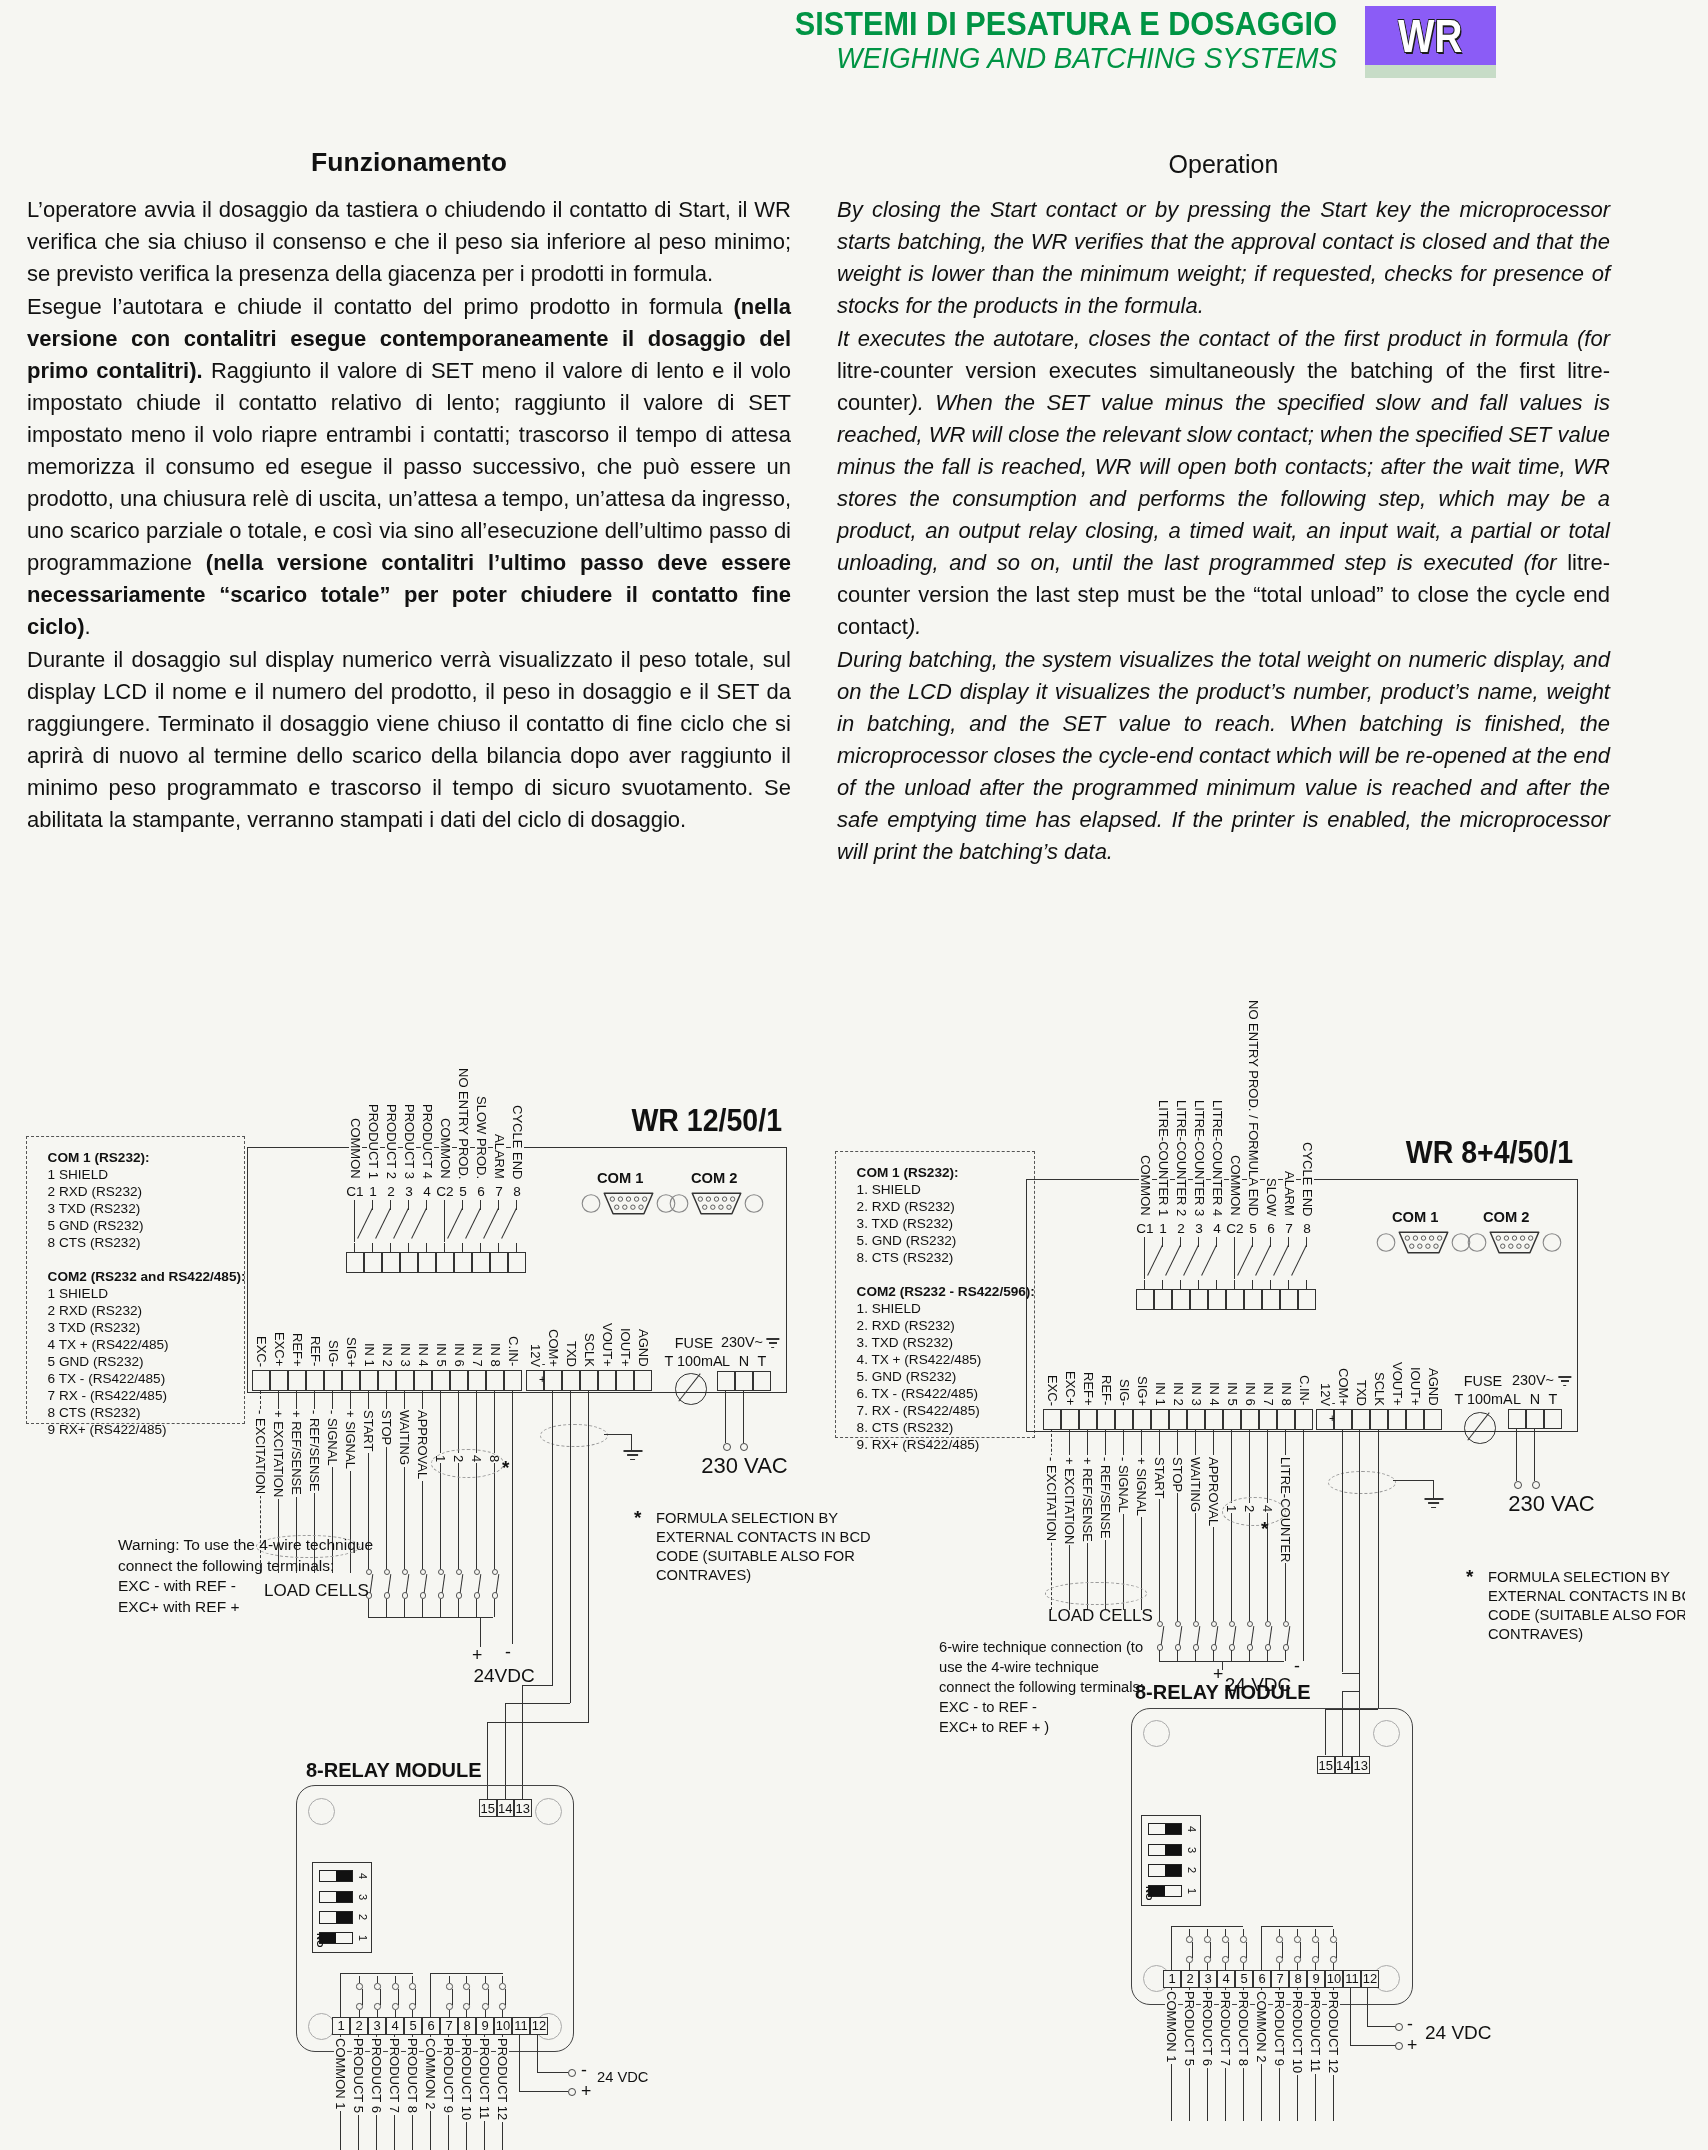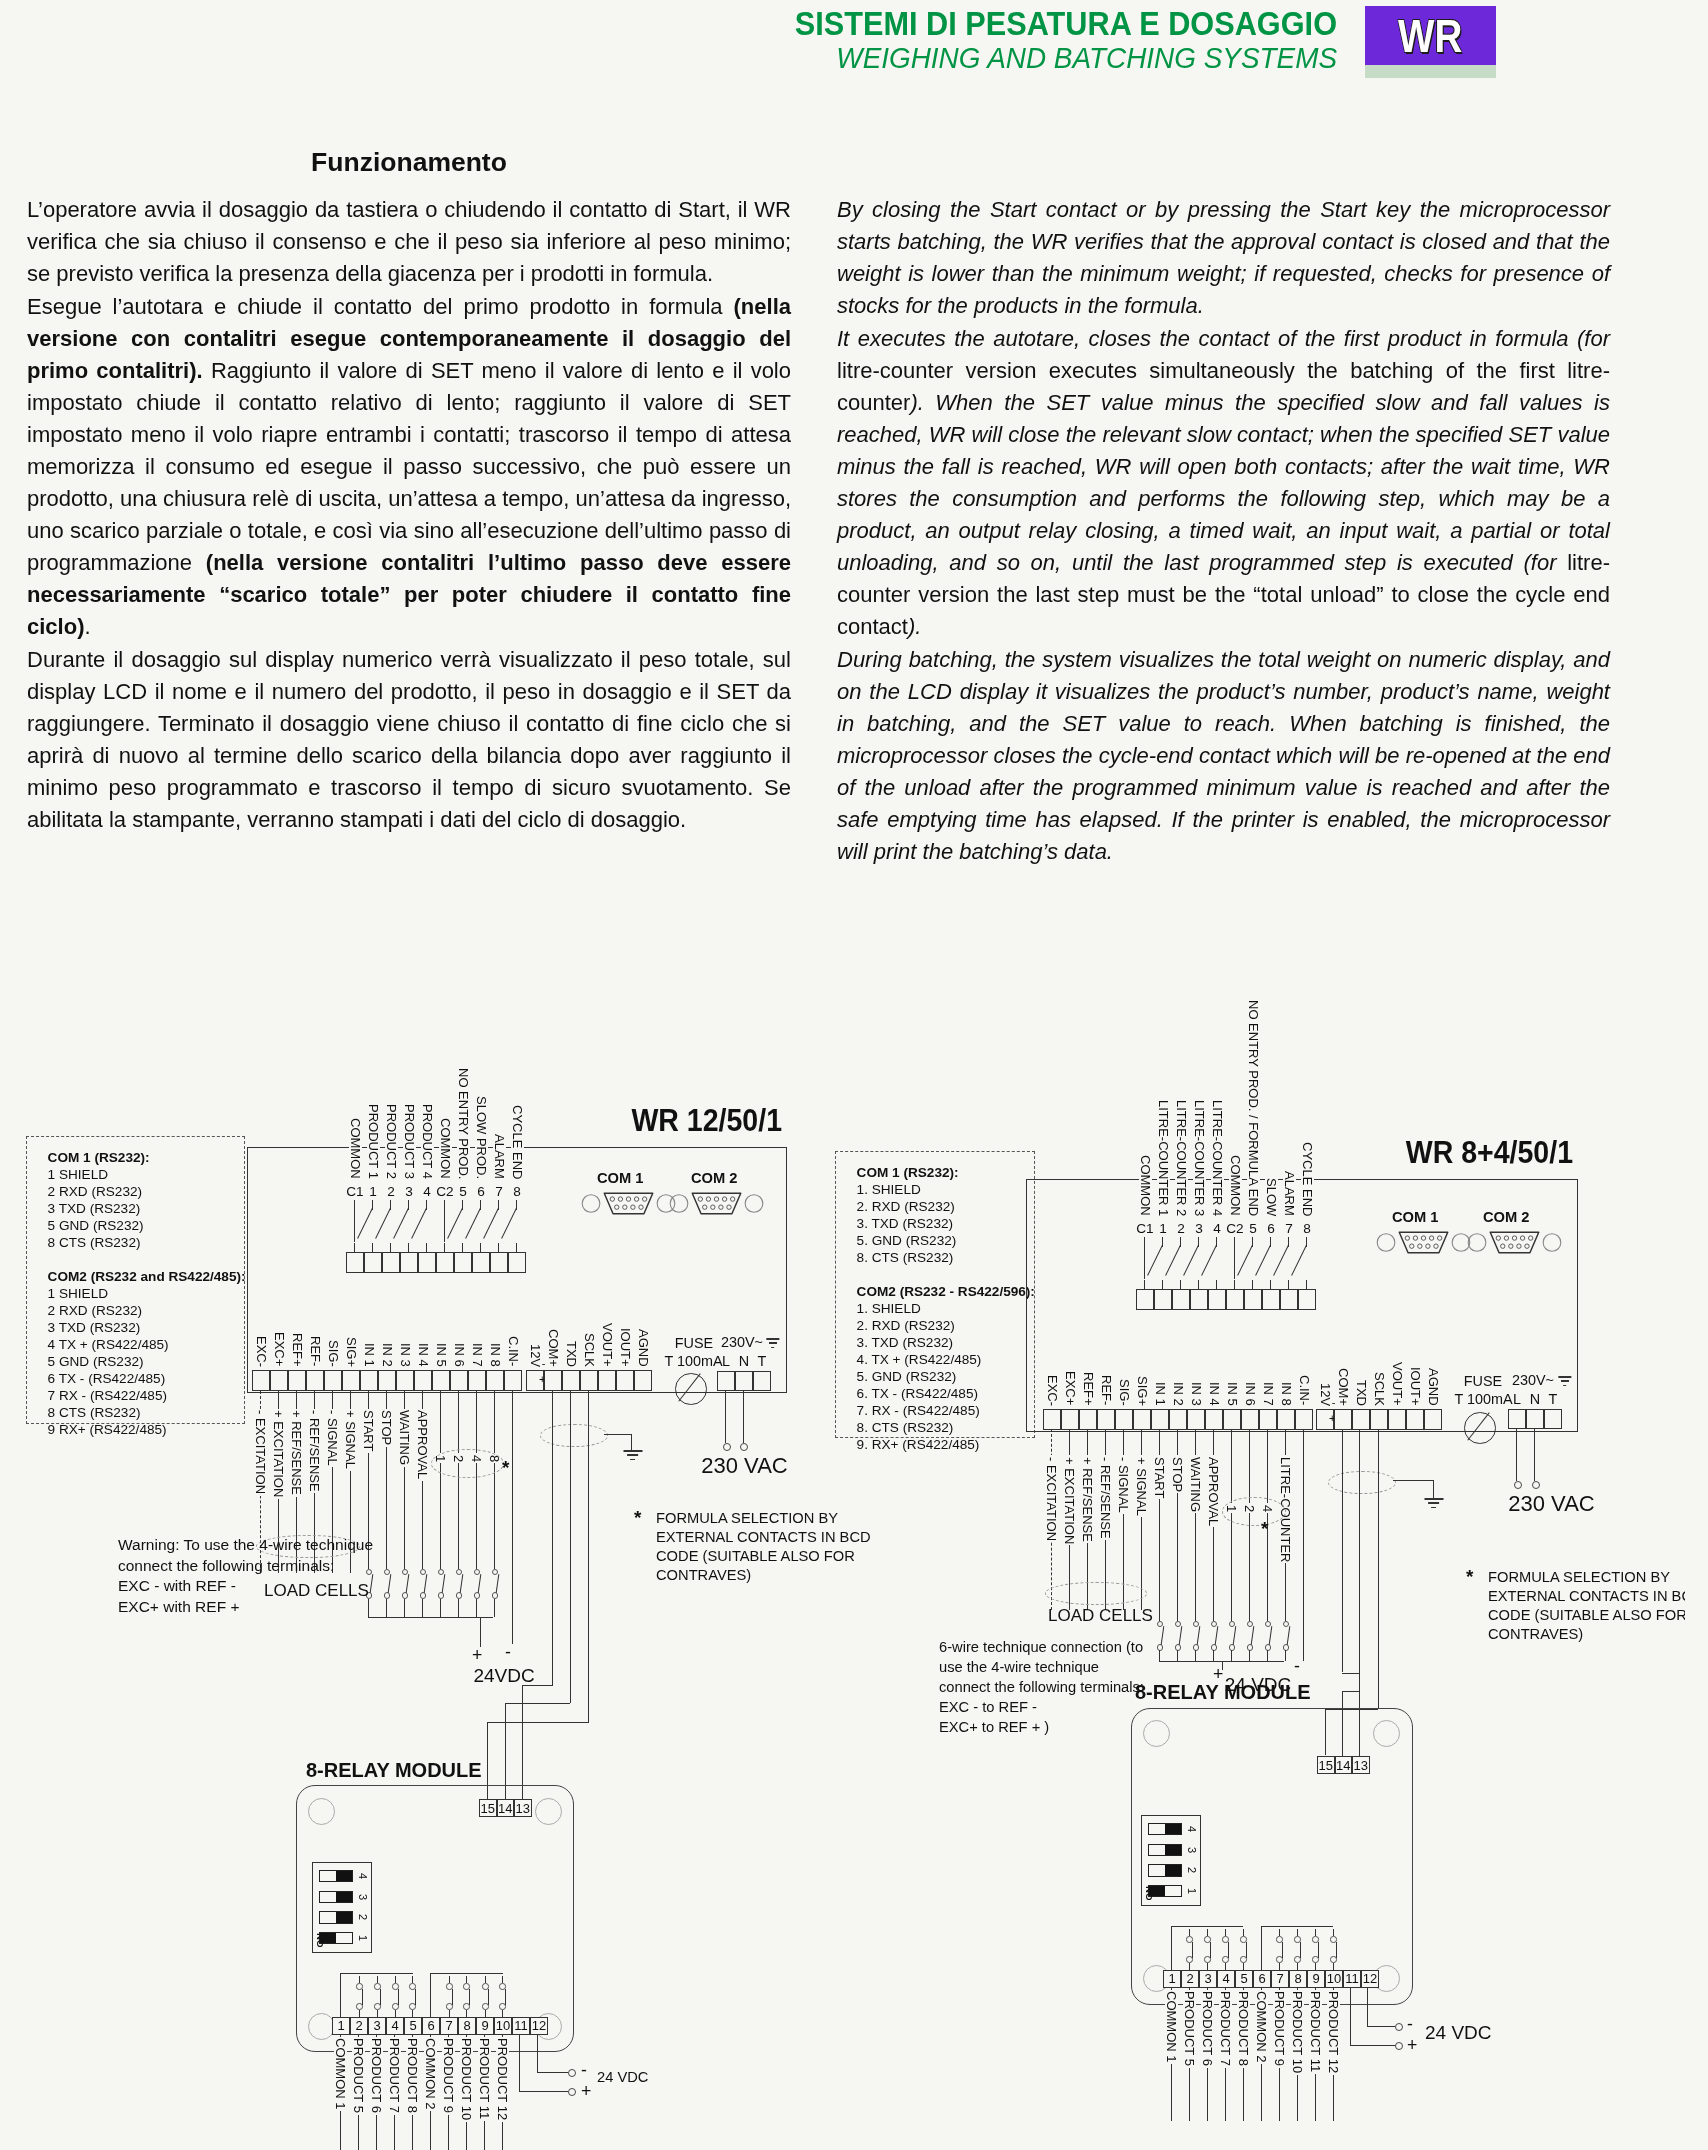--- a/index.html
+++ b/index.html
@@ -3,21 +3,21 @@
 <meta charset="utf-8">
 <style>
   html,body{margin:0;padding:0;}
   body{width:1709px;height:2151px;background:#f6f6f2;font-family:"Liberation Sans",sans-serif;color:#111;}
   .page{position:relative;width:1685px;height:2151px;overflow:hidden;}
   .abs{position:absolute;}
   
   .hdr-titles{position:absolute;left:663px;top:7.4px;width:674px;text-align:right;line-height:1.05;}
   .hdr-t1{font-size:33px;font-weight:700;color:#009444;transform:scaleX(.93);transform-origin:right;white-space:nowrap;}
   .hdr-t2{font-size:30px;font-style:italic;color:#009444;transform:scaleX(.93);transform-origin:right;white-space:nowrap;}
-  .badge{position:absolute;left:1365px;top:5.9px;width:131px;height:59px;background:#6d28d9;display:flex;align-items:center;justify-content:center;}
+  .badge{position:absolute;left:1365px;top:5.9px;width:131px;height:59px;background:#8b5cf6;display:flex;align-items:center;justify-content:center;}
   .badge span{font-size:47px;font-weight:700;color:#fff;transform:scaleX(.82);text-shadow:1.5px 1.5px 0 #1c1c1c,-0.7px -0.7px 0 #1c1c1c,0.7px -0.7px 0 #1c1c1c,-0.7px 0.7px 0 #1c1c1c;}
   .badge-strip{position:absolute;left:1365px;top:65px;width:131px;height:12.5px;background:#c7dcc7;}
   
   .colhead{position:absolute;text-align:center;}
   .ch-it{left:26px;top:147px;width:766px;font-size:26.5px;font-weight:700;}
   .ch-en{left:836px;top:150px;width:775px;font-size:25px;font-weight:400;}
   .textcol{position:absolute;text-align:justify;font-size:22px;line-height:32px;}
   .col-it{left:26px;top:193px;width:766px;}
   .col-en{left:836px;top:193px;width:775px;}
   .textcol p{margin:1px;}
@@ -137,20 +137,21 @@
   <div class="hdr-titles">
     <div class="hdr-t1">SISTEMI DI PESATURA E DOSAGGIO</div>
     <div class="hdr-t2">WEIGHING AND BATCHING SYSTEMS</div>
   </div>
   <div class="badge">
       <span>WR</span>
     </div>
   <div class="badge-strip"></div>
 
   <div class="colhead ch-it">Funzionamento</div>
+  <div class="colhead ch-en">Operation</div>
   <div class="textcol col-it">
       <p><span>L’operatore avvia il dosaggio da tastiera o chiudendo il contatto di Start, il WR verifica che sia chiuso il consenso e che il peso sia inferiore al peso minimo; se previsto verifica la presenza della giacenza per i prodotti in formula.</span></p>
       <p><span>Esegue l’autotara e chiude il contatto del primo prodotto in formula </span><span class="seg-b">(nella versione con contalitri esegue contemporaneamente il dosaggio del primo contalitri).</span><span> Raggiunto il valore di SET meno il valore di lento e il volo impostato chiude il contatto relativo di lento; raggiunto il valore di SET impostato meno il volo riapre entrambi i contatti; trascorso il tempo di attesa memorizza il consumo ed esegue il passo successivo, che può essere un prodotto, una chiusura relè di uscita, un’attesa a tempo, un’attesa da ingresso, uno scarico parziale o totale, e così via sino all’esecuzione dell’ultimo passo di programmazione </span><span class="seg-b">(nella versione contalitri l’ultimo passo deve essere necessariamente “scarico totale” per poter chiudere il contatto fine ciclo)</span><span>.</span></p>
       <p><span>Durante il dosaggio sul display numerico verrà visualizzato il peso totale, sul display LCD il nome e il numero del prodotto, il peso in dosaggio e il SET da raggiungere. Terminato il dosaggio viene chiuso il contatto di fine ciclo che si aprirà di nuovo al termine dello scarico della bilancia dopo aver raggiunto il minimo peso programmato e trascorso il tempo di sicuro svuotamento. Se abilitata la stampante, verranno stampati i dati del ciclo di dosaggio.</span></p>
     </div>
   <div class="textcol col-en">
       <p><span>By closing the Start contact or by pressing the Start key the microprocessor starts batching, the WR verifies that the approval contact is closed and that the weight is lower than the minimum weight; if requested, checks for presence of stocks for the products in the formula.</span></p>
       <p><span>It executes the autotare, closes the contact of the first product in formula (for </span><span class="seg-u">litre-counter version executes simultaneously the batching of the first litre-counter</span><span>). When the SET value minus the specified slow and fall values is reached, WR will close the relevant slow contact; when the specified SET value minus the fall is reached, WR will open both contacts; after the wait time, WR stores the consumption and performs the following step, which may be a product, an output relay closing, a timed wait, an input wait, a partial or total unloading, and so on, until the last programmed step is executed (for </span><span class="seg-u">litre-counter version the last step must be the “total unload” to close the cycle end contact</span><span>).</span></p>
       <p><span>During batching, the system visualizes the total weight on numeric display, and on the LCD display it visualizes the product’s number, product’s name, weight in batching, and the SET value to reach. When batching is finished, the microprocessor closes the cycle-end contact which will be re-opened at the end of the unload after the programmed minimum value is reached and after the safe emptying time has elapsed. If the printer is enabled, the microprocessor will print the batching’s data.</span></p>
     </div>

